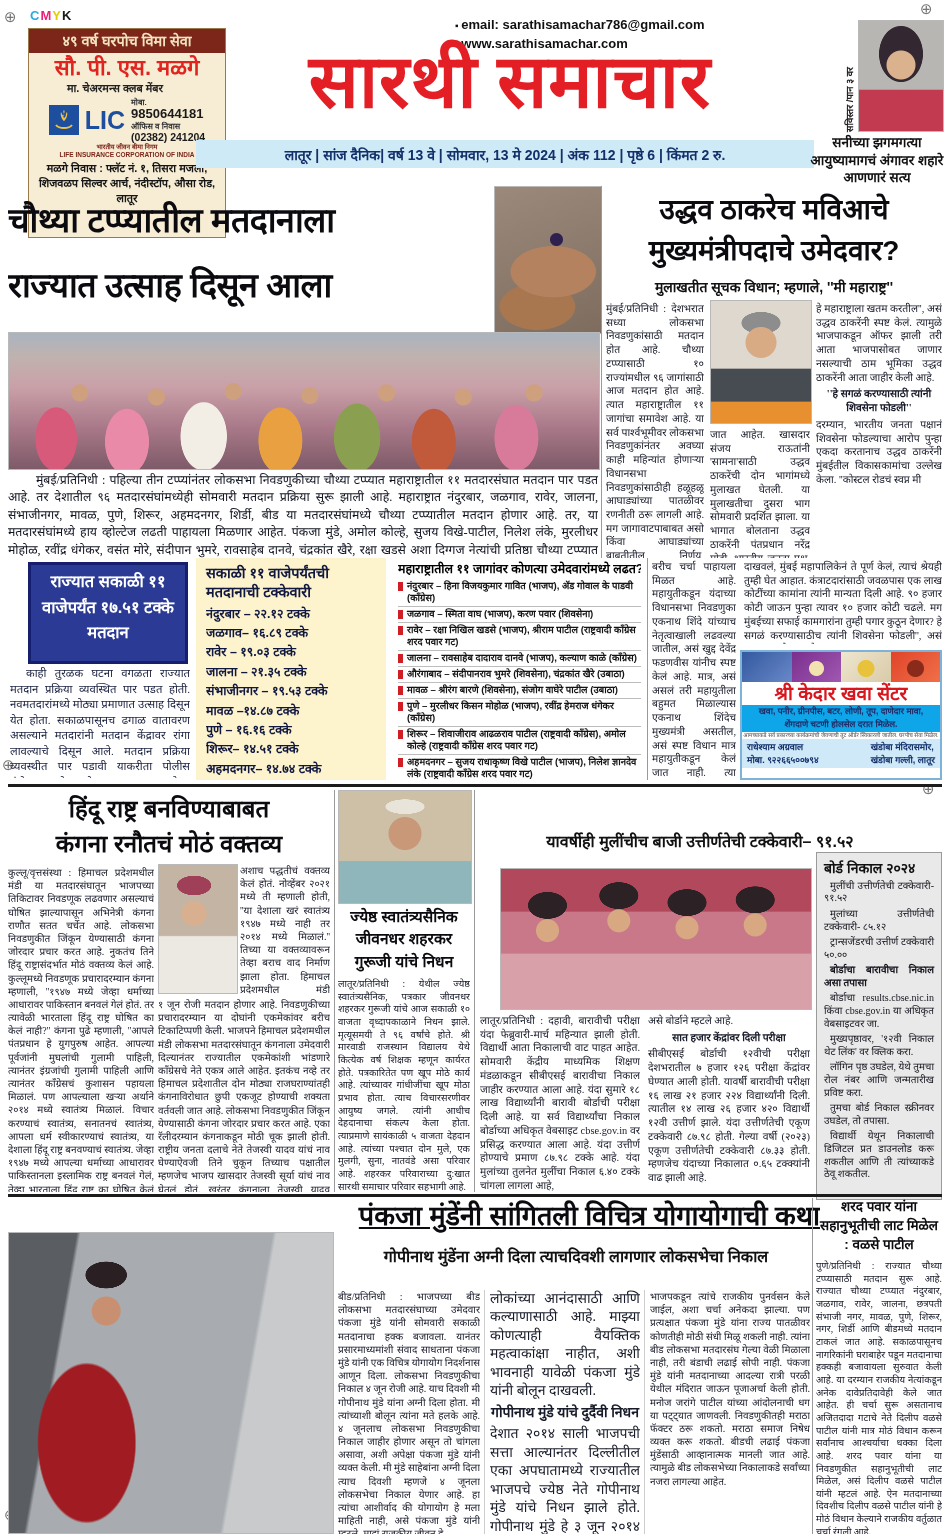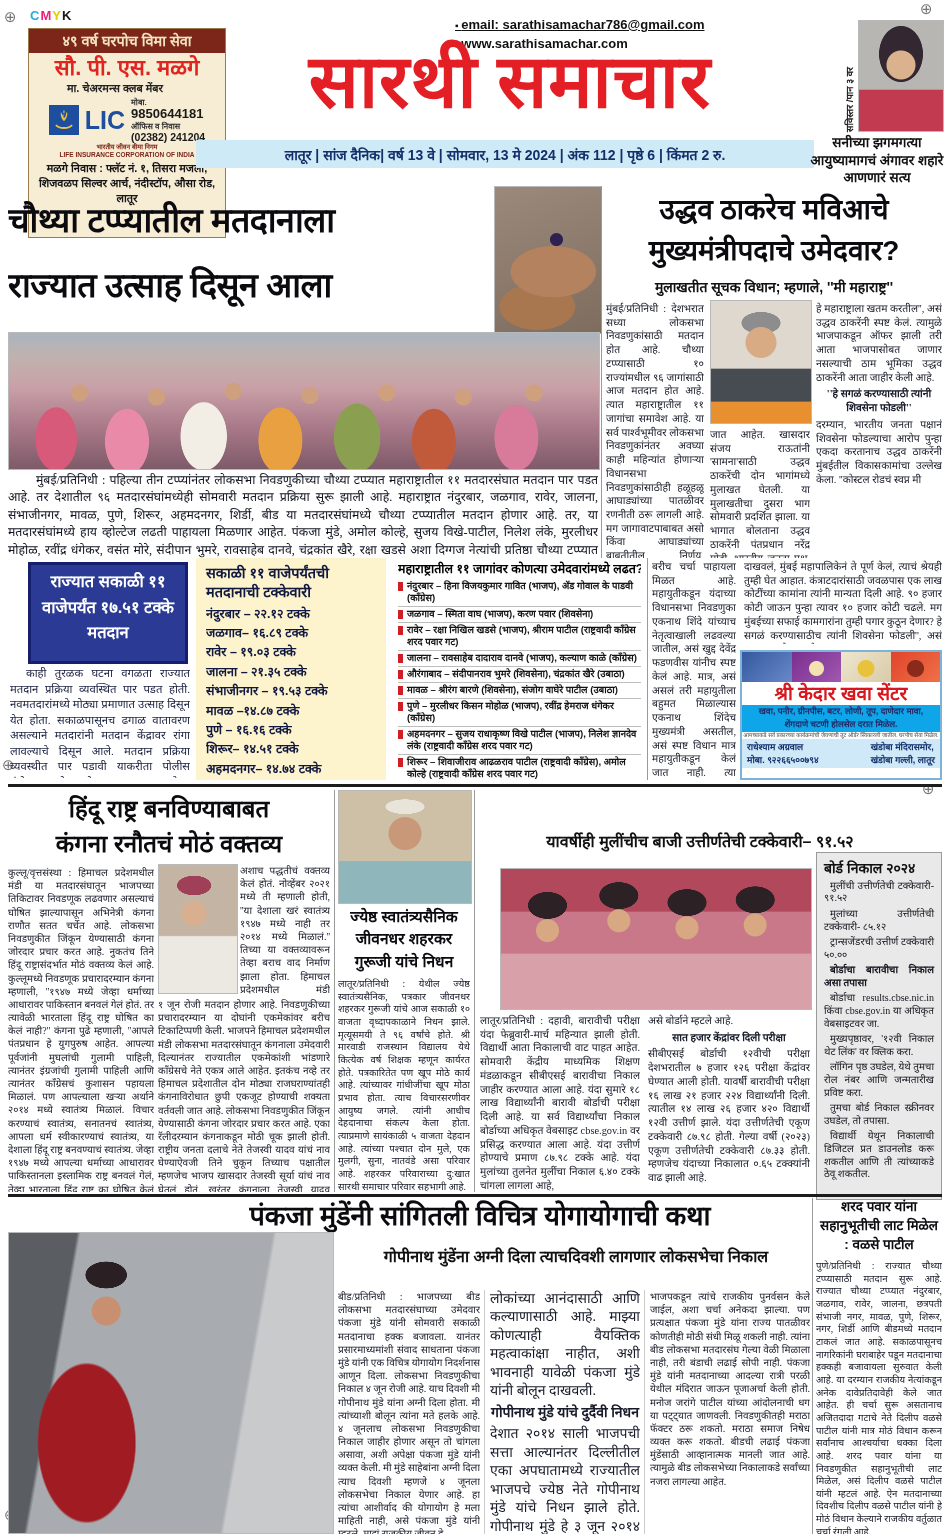--- a/index.html
+++ b/index.html
@@ -22,21 +22,21 @@
   .lic-phcol{font-family:"Liberation Sans",sans-serif;text-align:left;line-height:1.15;}
   .lic-phcol .lbl{font-size:8px;font-weight:bold;color:#333;}
   .lic-phcol .big{font-size:13px;font-weight:800;color:#1a1a1a;}
   .lic-phcol .mid{font-size:10.5px;font-weight:800;color:#1a1a1a;}
   .lic-sub{font:bold 6.5px/1.25 "Liberation Sans",sans-serif;color:#7b2619;text-align:center;}
   .lic-addr{font:bold 11px/1.35 "Liberation Sans",sans-serif;text-align:center;color:#151515;padding:2px 4px;}
   .masthead{left:206px;top:28px;width:608px;height:108px;display:flex;align-items:center;justify-content:center;
             font:800 74px/1 "Liberation Serif",serif;color:#e31e24;letter-spacing:1px;}
   .emailblk{left:455px;top:16px;font:bold 13px/1.45 "Liberation Sans",sans-serif;color:#111;}
   .emailblk div::before{content:"▪  ";font-size:10px;}
-  .emailblk .u{text-decoration:underline;}
+  .emailblk .u{}
   .dateline{left:196px;top:140px;width:618px;height:28px;background:#cfeaf7;display:flex;align-items:center;justify-content:center;
             font:bold 14px "Liberation Sans",sans-serif;color:#13306b;white-space:nowrap;overflow:hidden;}
   .promo-side{left:843px;top:22px;height:110px;writing-mode:vertical-rl;transform:rotate(180deg);
               font:bold 9.5px "Liberation Sans",sans-serif;color:#222;}
   .promo-cap{left:810px;top:134px;width:134px;text-align:center;font:bold 13.5px/1.3 "Liberation Sans",sans-serif;color:#111;}
 
   
   .photo{position:absolute;overflow:hidden;border:1px solid #b9b9b9;}
   .ph-sunny{left:858px;top:20px;width:84px;height:110px;background:
     radial-gradient(circle 15px at 50% 40%, #dbb28e 0 14px, transparent 15px),
@@ -141,22 +141,22 @@
          white-space:nowrap;overflow:hidden;}
   .cb-sub{left:480px;top:832px;width:440px;font:bold 16px/1.3 "Liberation Sans",sans-serif;text-align:center;color:#111;
           white-space:nowrap;overflow:hidden;}
   .boardbox{left:816px;top:852px;width:126px;height:348px;background:#e9e9e9;border:1px solid #9a9a9a;box-sizing:border-box;
             padding:6px 7px;overflow:hidden;}
   .boardbox .bt{font:bold 14px/1.3 "Liberation Sans",sans-serif;color:#111;margin-bottom:2px;}
   .boardbox .bl{font:10px/1.28 "Liberation Serif",serif;color:#15151f;margin:2.5px 0;text-indent:6px;text-align:justify;}
   .boardbox .bl.bold{font-weight:bold;}
 
   
-  .pk-hl{left:140px;top:1198px;width:680px;font:800 27px/1.4 "Liberation Sans",sans-serif;text-align:center;color:#0a0a0f;
-         white-space:nowrap;overflow:hidden;}
+  .pk-hl{left:140px;top:1198px;width:680px;font:800 27px/1.4 "Liberation Sans",sans-serif;text-align:right;color:#0a0a0f;
+         white-space:nowrap;overflow:hidden;text-decoration:underline;}
   .pk-sub{left:336px;top:1246px;width:480px;font:bold 16px/1.4 "Liberation Sans",sans-serif;text-align:center;color:#111;
           white-space:nowrap;overflow:hidden;}
   .sh-hl{left:816px;top:1198px;width:126px;font:bold 13.5px/1.4 "Liberation Sans",sans-serif;text-align:center;color:#0a0a0f;}
 </style>
 </head>
 <body>
 
 <div class="page">
 
   <span class="reg" style="left:4px;top:8px"></span>
@@ -274,25 +274,25 @@
     <div class="cand-row">
         <span class="mark"></span>
         <span class="ctxt">मावळ – श्रीरंग बारणे (शिवसेना), संजोग वाघेरे पाटील (उबाठा)</span>
       </div>
     <div class="cand-row">
         <span class="mark"></span>
         <span class="ctxt">पुणे – मुरलीधर किसन मोहोळ (भाजप), रवींद्र हेमराज धंगेकर (काँग्रेस)</span>
       </div>
     <div class="cand-row">
         <span class="mark"></span>
+        <span class="ctxt">शिरूर – शिवाजीराव आढळराव पाटील (राष्ट्रवादी काँग्रेस), अमोल कोल्हे (राष्ट्रवादी काँग्रेस शरद पवार गट)</span>
+      </div>
+    <div class="cand-row">
+        <span class="mark"></span>
         <span class="ctxt">अहमदनगर – सुजय राधाकृष्ण विखे पाटील (भाजप), निलेश ज्ञानदेव लंके (राष्ट्रवादी काँग्रेस शरद पवार गट)</span>
-      </div>
-    <div class="cand-row">
-        <span class="mark"></span>
-        <span class="ctxt">शिरूर – शिवाजीराव आढळराव पाटील (राष्ट्रवादी काँग्रेस), अमोल कोल्हे (राष्ट्रवादी काँग्रेस शरद पवार गट)</span>
       </div>
 
   </div>
 
   <div class="col" style="left:652px;top:560px;width:84px;height:218px">बरीच चर्चा पाहायला मिळत आहे. महायुतीकडून यंदाच्या विधानसभा निवडणुका एकनाथ शिंदे यांच्याच नेतृत्वाखाली लढवल्या जातील, असं खुद्द देवेंद्र फडणवीस यांनीच स्पष्ट केलं आहे. मात्र, असं असलं तरी महायुतीला बहुमत मिळाल्यास एकनाथ शिंदेच मुख्यमंत्री असतील, असं स्पष्ट विधान मात्र महायुतीकडून केलं जात नाही. त्या पार्श्वभूमीवर दुसऱ्या बाजूला असणाऱ्या महाविकास आघाडीकडून मुख्यमंत्रीपदाचा चेहरा कोण असेल? यासंदर्भात उद्धव ठाकरेंनी केलेल्या एका विधानावरून अंदाज बांधले</div>
   <div class="col" style="left:744px;top:560px;width:198px;height:84px">दाखवलं, मुंबई महापालिकेनं ते पूर्ण केलं, त्याचं श्रेयही तुम्ही घेत आहात. कंत्राटदारांसाठी जवळपास एक लाख कोटींच्या कामांना त्यांनी मान्यता दिली आहे. ९० हजार कोटी जाऊन पुन्हा त्यावर १० हजार कोटी चढले. मग मुंबईच्या सफाई कामगारांना तुम्ही पगार कुठून देणार? हे सगळं करण्यासाठीच त्यांनी शिवसेना फोडली'', असं उद्धव ठाकरे म्हणाले.</div>
 
   <div class="abs khawa">
     <div class="strip">
       <div class="ft1"></div>

